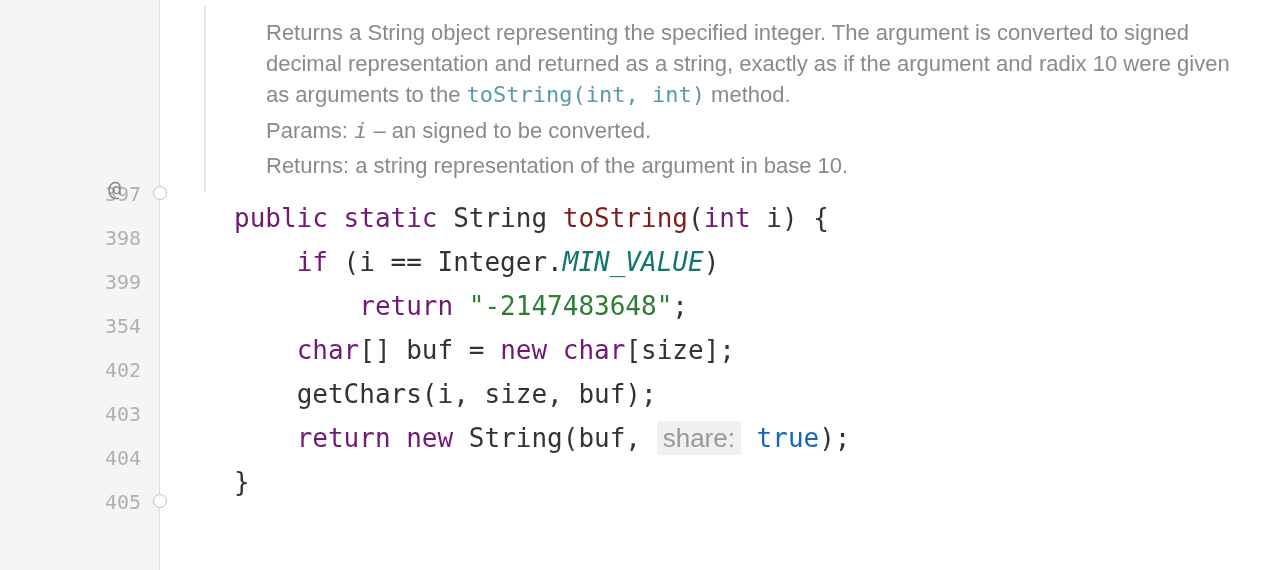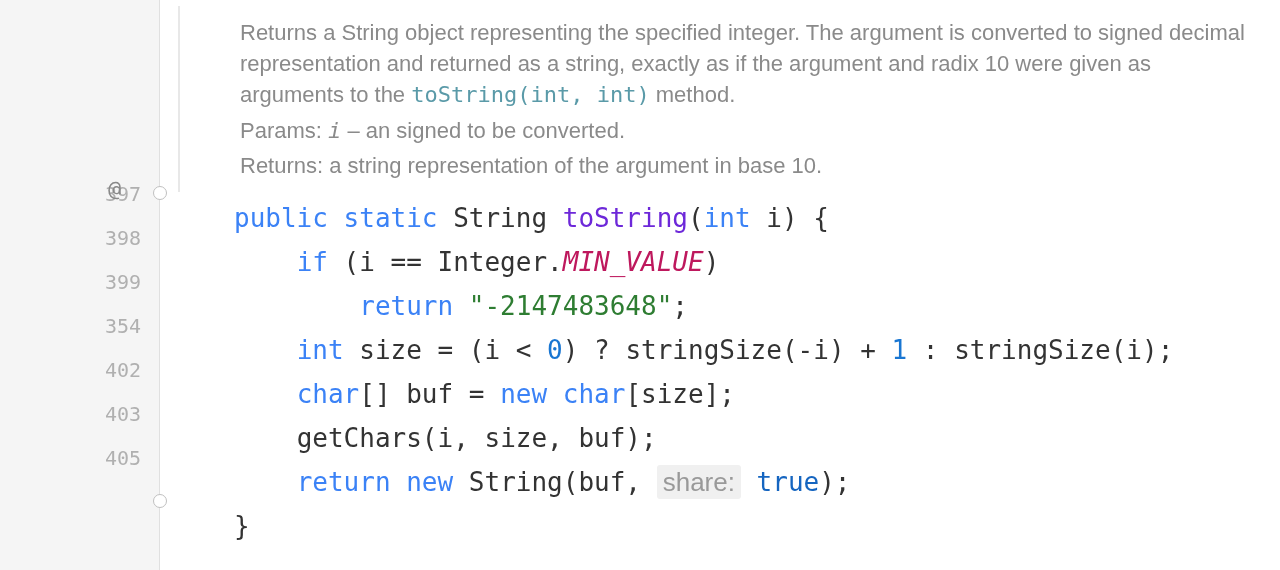--- a/index.html
+++ b/index.html
@@ -54,21 +54,21 @@
     .fold-indicator.top { top: 186px; }
     .fold-indicator.bottom { top: 494px; }
     .content-area {
       flex: 1;
       padding-left: 18px;
       position: relative;
     }
     .javadoc {
       padding: 12px 28px 10px 60px;
       border-left: 2px solid #e8e8e8;
-      margin-left: 0;
+      margin-left: 26px;
       margin-top: 6px;
       color: #8a8a8a;
       font-size: 22px;
       line-height: 1.4;
       font-family: -apple-system, BlinkMacSystemFont, 'Segoe UI', sans-serif;
     }
     .javadoc .javadoc-desc { margin-bottom: 6px; }
     .javadoc .javadoc-code { font-family: 'Menlo', monospace; color: #5a9aa8; }
     .javadoc .javadoc-params { margin-top: 6px; }
     .javadoc .javadoc-param-name { font-family: 'Menlo', monospace; font-style: italic; }
@@ -77,25 +77,25 @@
       padding-top: 4px;
       font-size: 26px;
     }
     .code-line {
       height: 44px;
       line-height: 44px;
       white-space: pre;
       font-family: 'Menlo', 'Monaco', 'Consolas', monospace;
       padding-left: 56px;
     }
-    .kw { color: #3b82f6; }
+    .kw { color: #701a75; }
     .str { color: #2e7d32; }
     .num { color: #1976d2; }
-    .const { color: #be185d; font-style: italic; }
-    .method { color: #6d28d9; }
+    .const { color: #0f766e; font-style: italic; }
+    .method { color: #7f1d1d; }
     .type { color: #333; }
     .plain { color: #333; }
     .param-hint {
       background: #f0f0f0;
       color: #999;
       padding: 2px 6px;
       border-radius: 3px;
       font-size: 26px;
       font-family: -apple-system, sans-serif;
     }
@@ -107,20 +107,21 @@
 
 <div class="editor-container">
   <div class="gutter">
     <div class="gutter-spacer"></div>
     <div class="line-number">397</div>
     <div class="line-number">398</div>
     <div class="line-number">399</div>
     <div class="line-number">354</div>
     <div class="line-number">402</div>
     <div class="line-number">403</div>
+    <div class="line-number">404</div>
     <div class="line-number">405</div>
     <div class="gutter-annotation">@</div>
     <div class="fold-indicator top"></div>
     <div class="fold-indicator bottom"></div>
   </div>
 
   <div class="content-area">
     <div class="javadoc">
       <div class="javadoc-desc">
         <span>Returns a String object representing the specified integer. The argument is converted to signed decimal representation and returned as a string, exactly as if the argument and radix 10 were given as arguments to the </span><span class="javadoc-code">toString(int, int)</span><span> method.</span>
@@ -134,21 +135,20 @@
       </div>
     </div>
 
     <div class="code-area">
       <div class="code-line"><span class="kw">public</span><span class="plain"> </span><span class="kw">static</span><span class="plain"> </span><span class="type">String</span><span class="plain"> </span><span class="method">toString</span><span class="punc">(</span><span class="kw">int</span><span class="plain"> i</span><span class="punc">)</span><span class="punc"> {</span></div>
 
       <div class="code-line">    <span class="kw">if</span><span class="plain"> (i == Integer.</span><span class="const">MIN_VALUE</span><span class="punc">)</span></div>
 
       <div class="code-line">        <span class="kw">return</span><span> </span><span class="str">"-2147483648"</span><span class="punc">;</span></div>
 
-      <div class="code-line">    <span class="kw">int</span><span class="plain"> size = (i &lt; </span><span class="num">0</span><span class="plain">) ? </span><span class="plain">stringSize</span><span class="plain">(-i) + </span><span class="num">1</span><span class="plain"> : </span><span class="plain">stringSize</span><span class="plain">(i);</span></div>
 
       <div class="code-line">    <span class="kw">char</span><span class="plain">[] buf = </span><span class="kw">new</span><span> </span><span class="kw">char</span><span class="plain">[size];</span></div>
 
       <div class="code-line">    <span class="plain">getChars</span><span class="plain">(i, size, buf);</span></div>
 
       <div class="code-line">    <span class="kw">return</span><span> </span><span class="kw">new</span><span> </span><span class="type">String</span><span class="plain">(buf, </span><span class="param-hint">share:</span><span> </span><span class="bool">true</span><span class="plain">);</span></div>
 
       <div class="code-line"><span class="punc">}</span></div>
     </div>
   </div>

